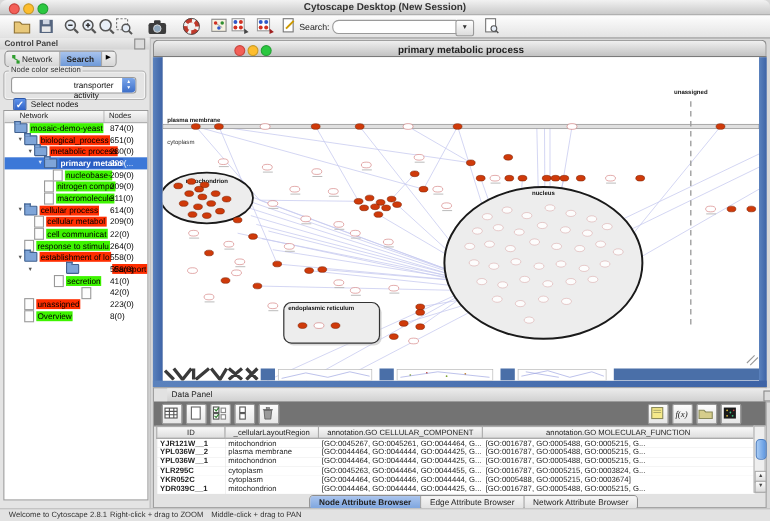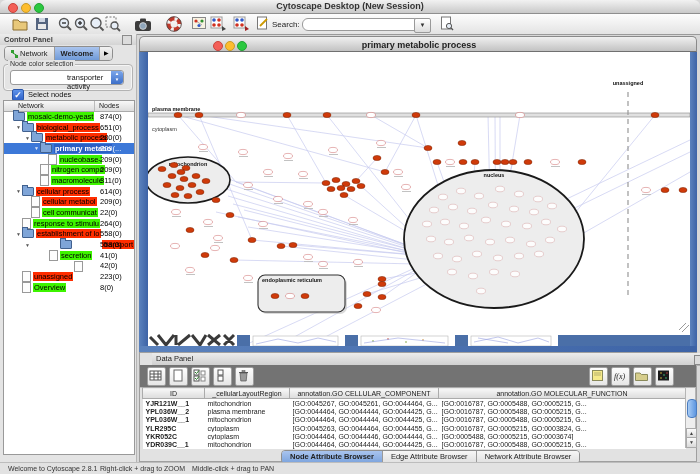--- a/index.html
+++ b/index.html
@@ -222,21 +222,21 @@
   <div id="cp-tabs" class="abs">
     <div class="cptab" id="tab-network">
       <svg class="netgreen" width="7" height="8">
           <rect x="0" y="0" width="3" height="3" fill="#2f9e2f"></rect>
           <rect x="4" y="5" width="3" height="3" fill="#2f9e2f"></rect>
           <line x1="1.5" y1="3" x2="5.5" y2="5" stroke="#2f9e2f" stroke-width="1"></line>
         </svg>
       <span>Network</span>
     </div>
     <div class="cptab" id="tab-mosaic">
-      <span>Welcome</span>
+      <span>Search</span>
     </div>
     <div id="tab-arrow">▶</div>
   </div>
   <div id="groupbox" class="abs"></div>
   <span id="groupbox-title" class="abs" style="top:26px">Node color selection</span>
   <div id="combo" class="abs">
     <span id="combo-value" class="abs">transporter activity</span>
     <div id="combo-stepper" class="abs">▲<br>▼</div>
   </div>
   <div id="checkbox" class="abs">✓</div>

